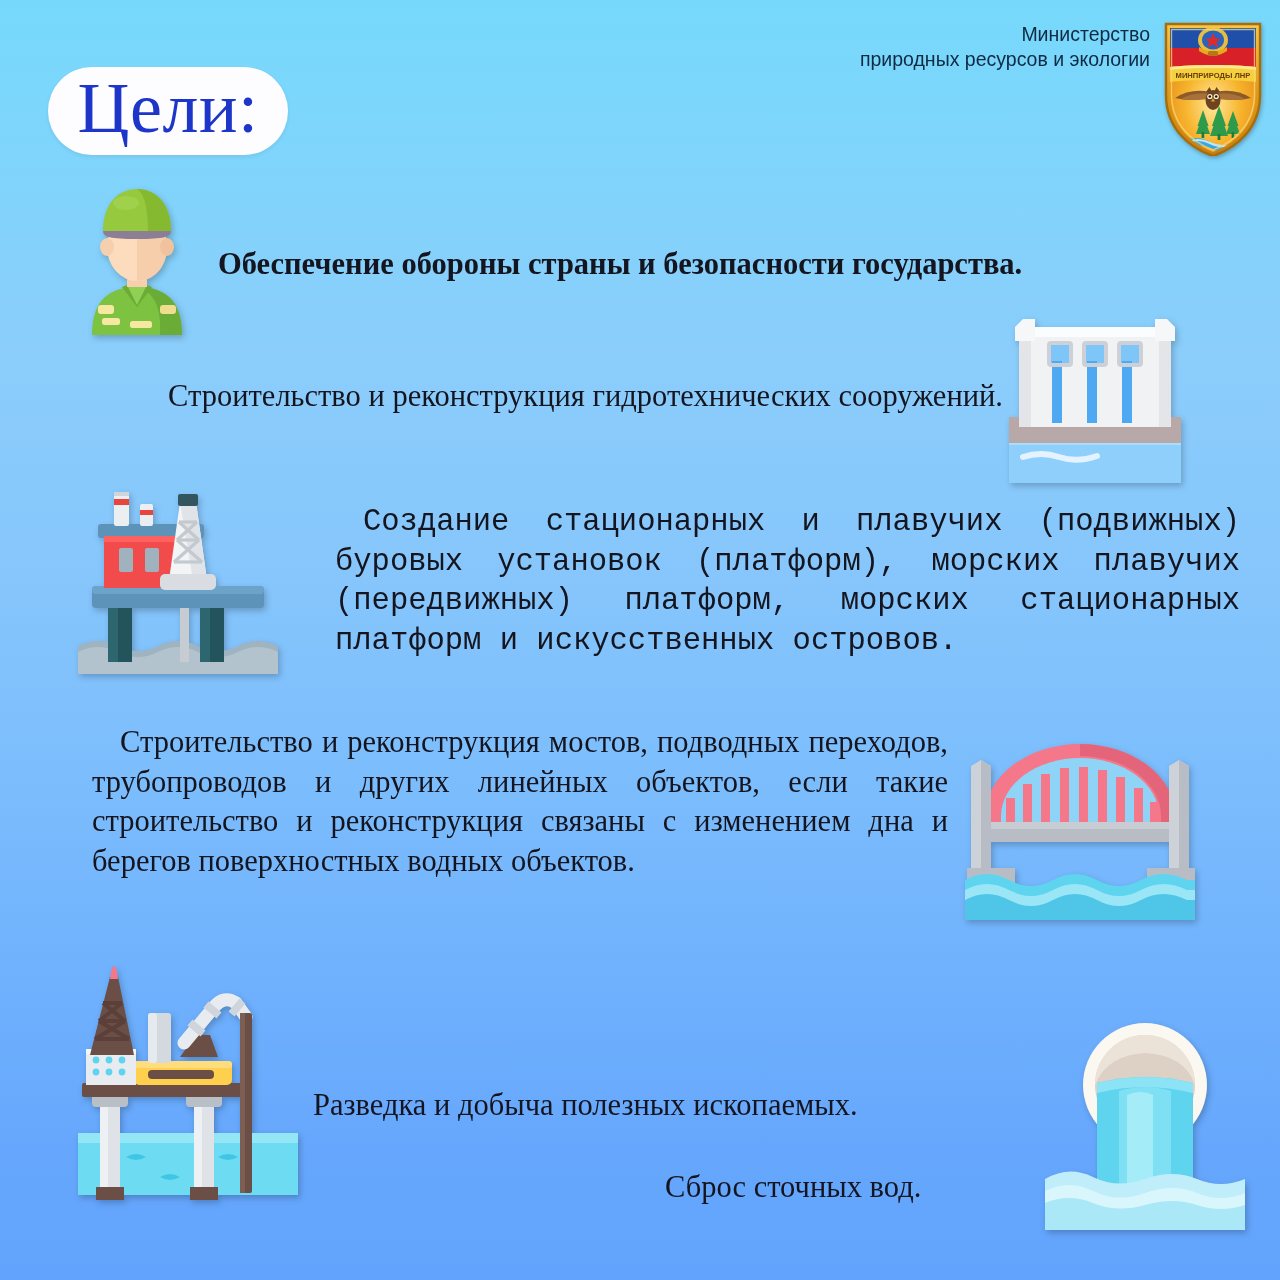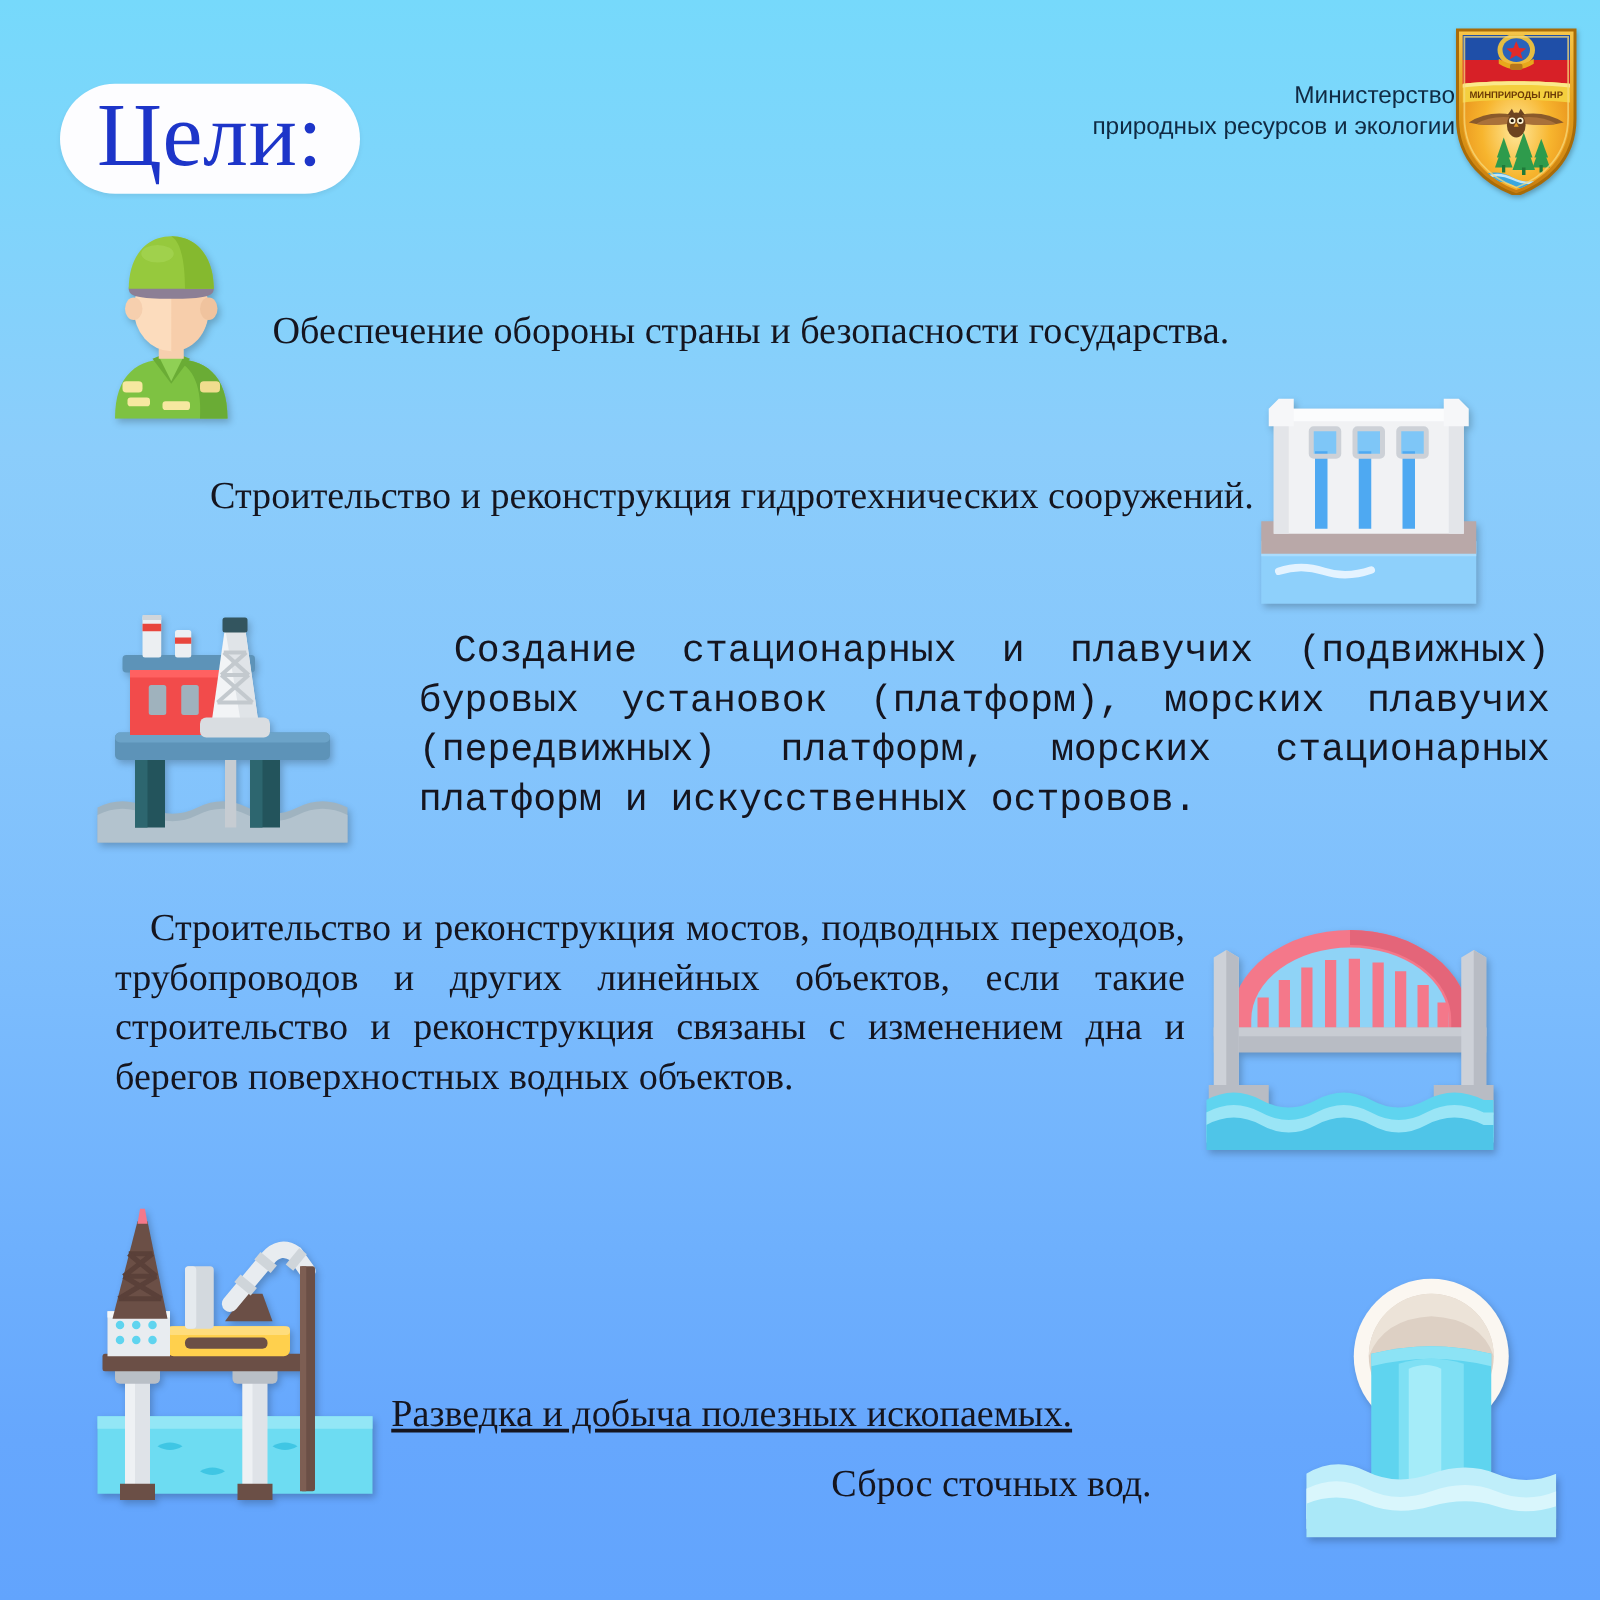--- a/index.html
+++ b/index.html
@@ -6,21 +6,21 @@
   * { margin:0; padding:0; box-sizing:border-box; }
   html,body { width:1280px; height:1280px; }
   body {
     font-family: "Liberation Serif", "DejaVu Serif", serif;
     background: linear-gradient(180deg, #76d9fb 0%, #7fd5fb 12%, #8bcdfb 28%, #86c6fc 45%, #7bbcfd 62%, #6eb0fd 78%, #66a7fd 90%, #62a4fd 100%);
     position:relative; overflow:hidden;
     -webkit-font-smoothing: antialiased;
   }
 
   
-  .header { position:absolute; top:22px; right:18px; display:flex; align-items:center; }
+  .header { position:absolute; top:22px; right:18px; display:flex; align-items:flex-start; gap:14px; }
   .header-text { text-align:right; color:#102a43; font-family:"Liberation Sans","DejaVu Sans",sans-serif;
                  font-size:19.5px; line-height:25px; font-weight:400; }
   .header-text div { white-space:nowrap; }
 
   
   .shield-wrap { width:98px; height:134px; position:relative; filter:drop-shadow(1px 2px 2px rgba(0,0,0,.28)); }
   .shield-wrap svg { display:block; }
 
   
   .title-pill {
@@ -30,25 +30,25 @@
     box-shadow:0 2px 4px rgba(0,0,0,.07);
   }
   .title-pill span { color:#1d35c9; font-size:72px; line-height:1; letter-spacing:.5px;
                      font-family:"Liberation Serif","DejaVu Serif",serif; padding-bottom:6px;}
 
   
   .txt { position:absolute; color:#15151f; font-size:30.5px; line-height:1.30;
          font-family:"Liberation Serif","DejaVu Serif",serif; }
 
   
-  #t1 { left:218px; top:245px; width:1040px; }
+  #t1 { left:218px; top:245px; width:1040px;font-weight:bold; }
   #t2 { left:78px;  top:377px; width:925px;text-align:right; }
   #t3 { left:335px; top:503px; width:905px; text-align:justify;font-family:Liberation Mono, monospace; }
   #t4 { left:92px;  top:723px; width:856px; text-align:justify; }
-  #t5 { left:313px; top:1112px; width:740px;text-decoration:underline; }
+  #t5 { left:313px; top:1086px; width:740px; }
   #t6 { left:665px; top:1168px; width:400px; }
 
   .indent { display:inline-block; width:28px; }
 
   
   .icon { position:absolute; filter:drop-shadow(2px 3px 3px rgba(0,0,0,.22)); }
   #ic-soldier { left:72px;  top:175px;  width:130px; height:160px; }
   #ic-dam     { left:1005px;top:305px;  width:180px; height:185px; }
   #ic-oil     { left:70px;  top:478px;  width:235px; height:200px; }
   #ic-bridge  { left:965px; top:728px;  width:230px; height:200px; }

